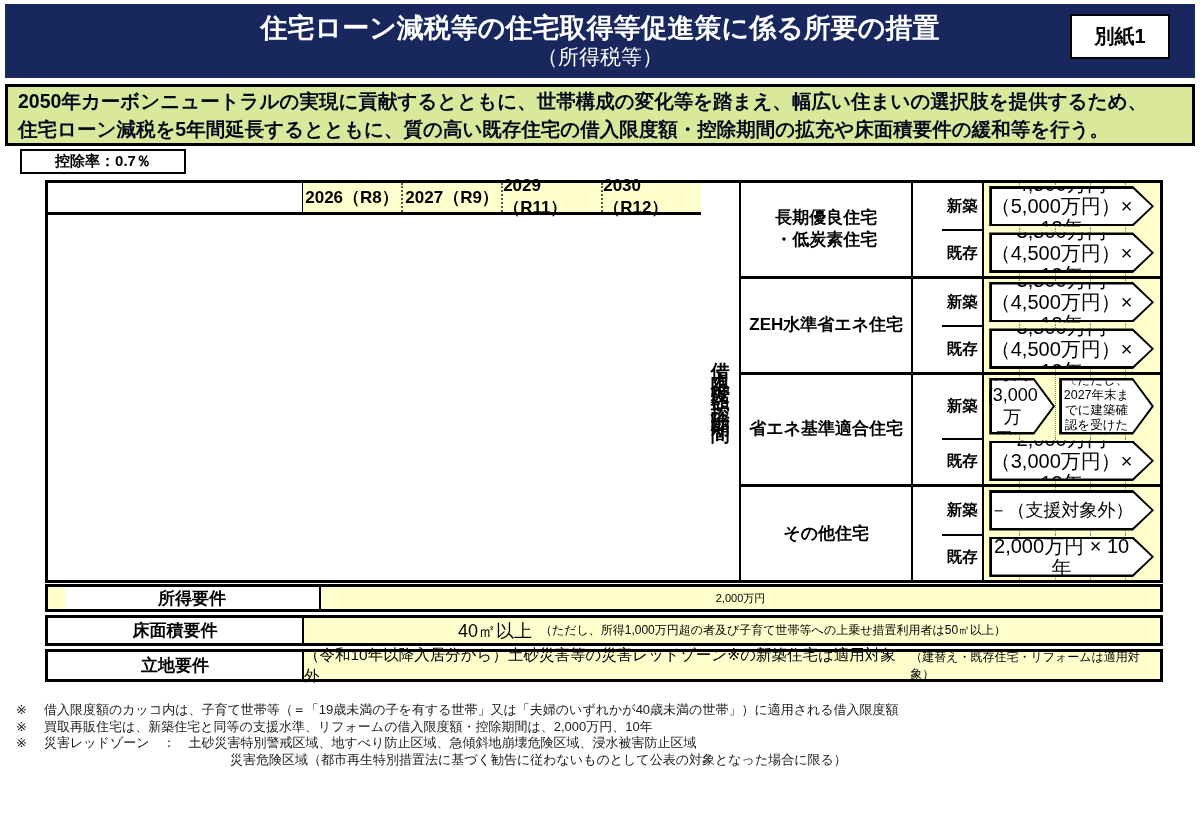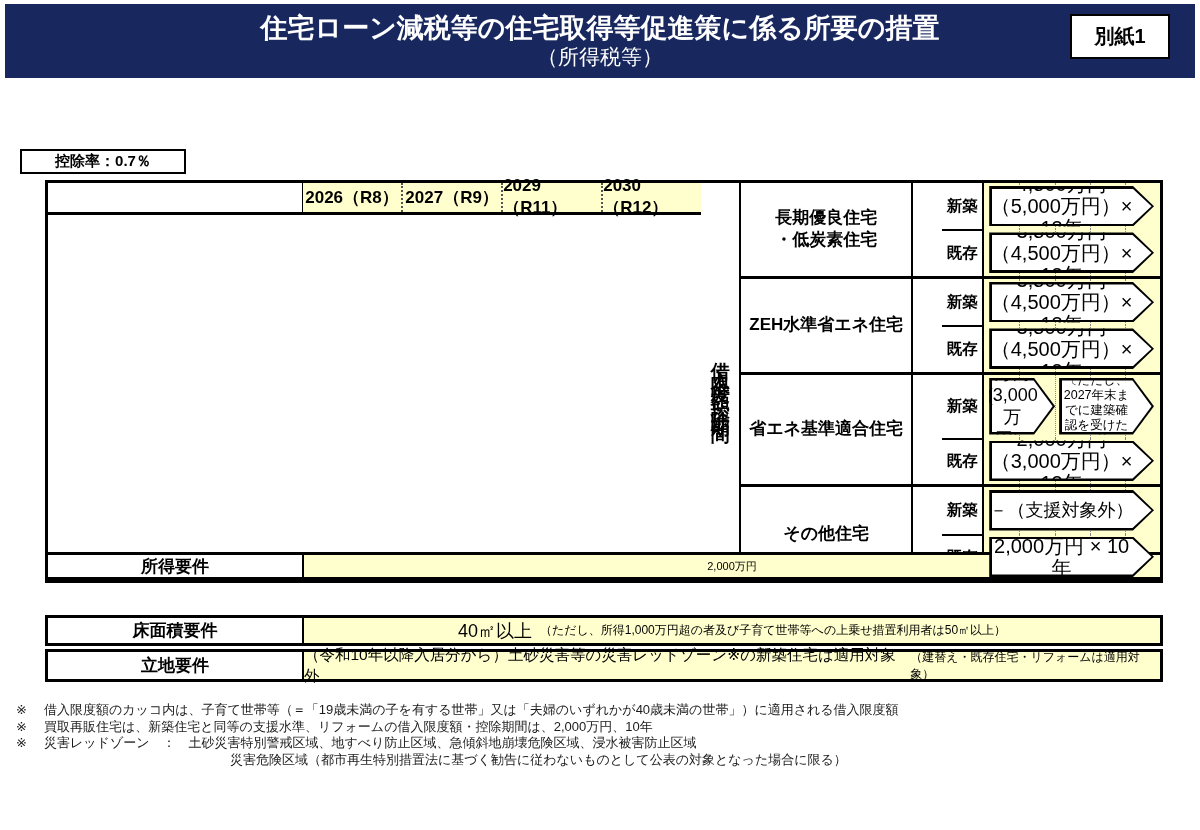--- a/index.html
+++ b/index.html
@@ -92,20 +92,24 @@
 <body>
 
 <div class="page">
 
   <div class="title-bar">
     <div class="title-main">住宅ローン減税等の住宅取得等促進策に係る所要の措置</div>
     <div class="title-sub">（所得税等）</div>
   </div>
   <div class="attachment">別紙1</div>
 
+  <div class="intro">
+    <div>2050年カーボンニュートラルの実現に貢献するとともに、世帯構成の変化等を踏まえ、幅広い住まいの選択肢を提供するため、</div>
+    <div>住宅ローン減税を5年間延長するとともに、質の高い既存住宅の借入限度額・控除期間の拡充や床面積要件の緩和等を行う。</div>
+  </div>
 
   <div class="rate-badge">控除率：0.7％</div>
 
   <div class="main-table">
     <div class="year-header">
       <div class="corner"></div>
       <div class="years">
         <div class="year-cell">2026（R8）</div>
         <div class="year-cell">2027（R9）</div>
         <div class="year-cell">2029（R11）</div>
@@ -269,21 +273,21 @@
                 </div>
               </div>
             </div>
           </div>
         </div>
 
       </div>
     </div>
   </div>
 
-  <div class="req-box" style="top:552px;height:28px;">
+  <div class="req-box" style="top:584px;height:28px;padding-left:17px;">
     <div class="req-label">所得要件</div>
     <div class="req-value">
         <span class="req-main">2,000万円</span>
       </div>
   </div>
 
   <div class="req-box" style="top:615px;height:31px;">
     <div class="req-label">床面積要件</div>
     <div class="req-value">
       <span class="req-main-lg">40㎡以上</span>

